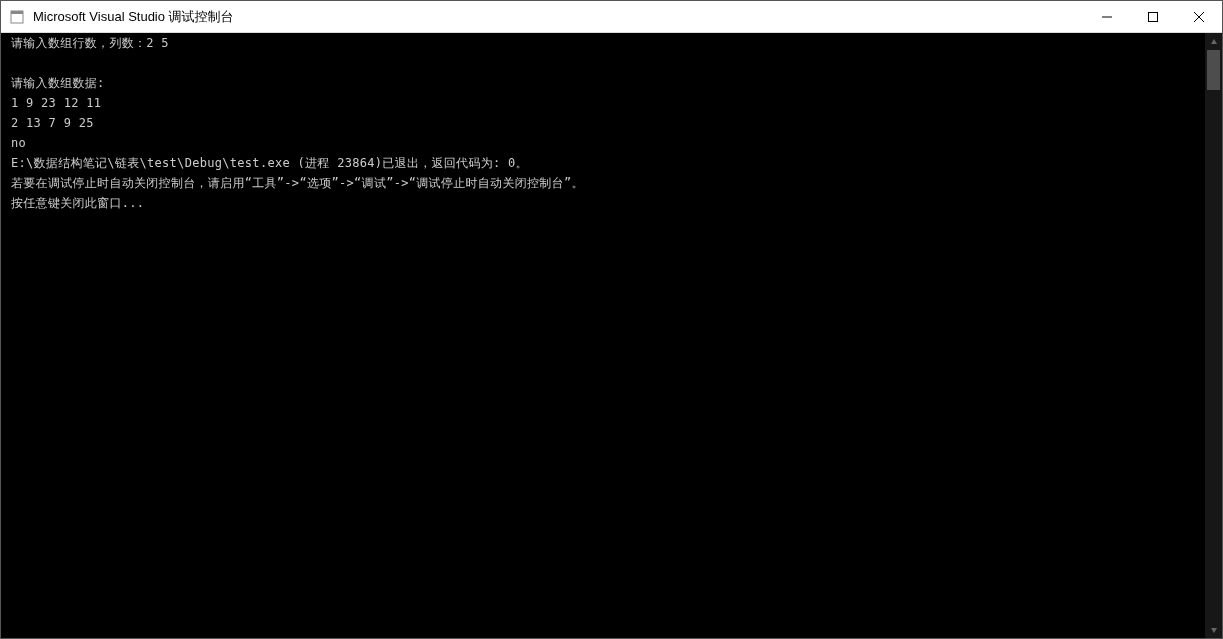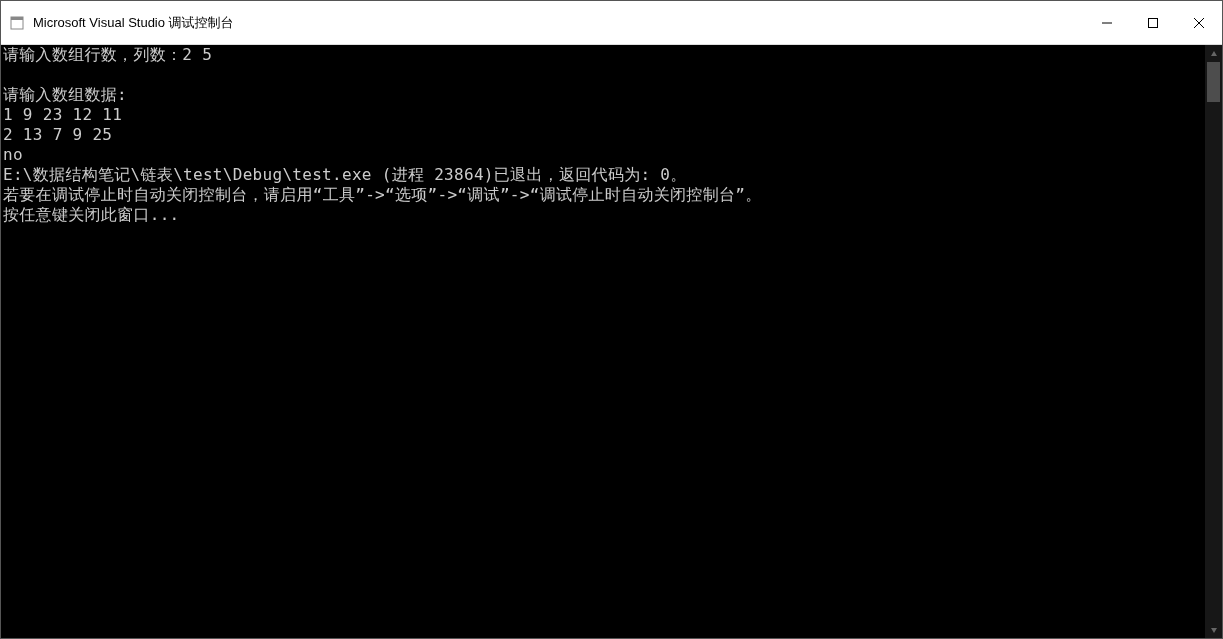--- a/index.html
+++ b/index.html
@@ -17,21 +17,21 @@
     }
     .window {
       width: 100%;
       height: 100%;
       border: 1px solid #555;
       display: flex;
       flex-direction: column;
       background: #ffffff;
     }
     .titlebar {
-      height: 44px;
+      height: 32px;
       background: #ffffff;
       display: flex;
       align-items: center;
       border-bottom: 1px solid #ddd;
       flex-shrink: 0;
     }
     .titlebar-icon {
       width: 16px;
       height: 16px;
       margin-left: 8px;
@@ -74,23 +74,23 @@
     .console-area {
       flex: 1;
       background: #000000;
       position: relative;
       display: flex;
     }
     .console-content {
       flex: 1;
       color: #cccccc;
       font-family: "NSimSun", "SimSun", "Consolas", monospace;
-      font-size: 16px;
+      font-size: 12px;
       line-height: 20px;
-      padding: 0 2px;
+      padding: 0 10px;
       white-space: pre;
       letter-spacing: 0.3px;
       overflow: hidden;
     }
     .scrollbar-vertical {
       width: 17px;
       background: #171717;
       position: relative;
       border-left: 0px solid #2a2a2a;
     }

